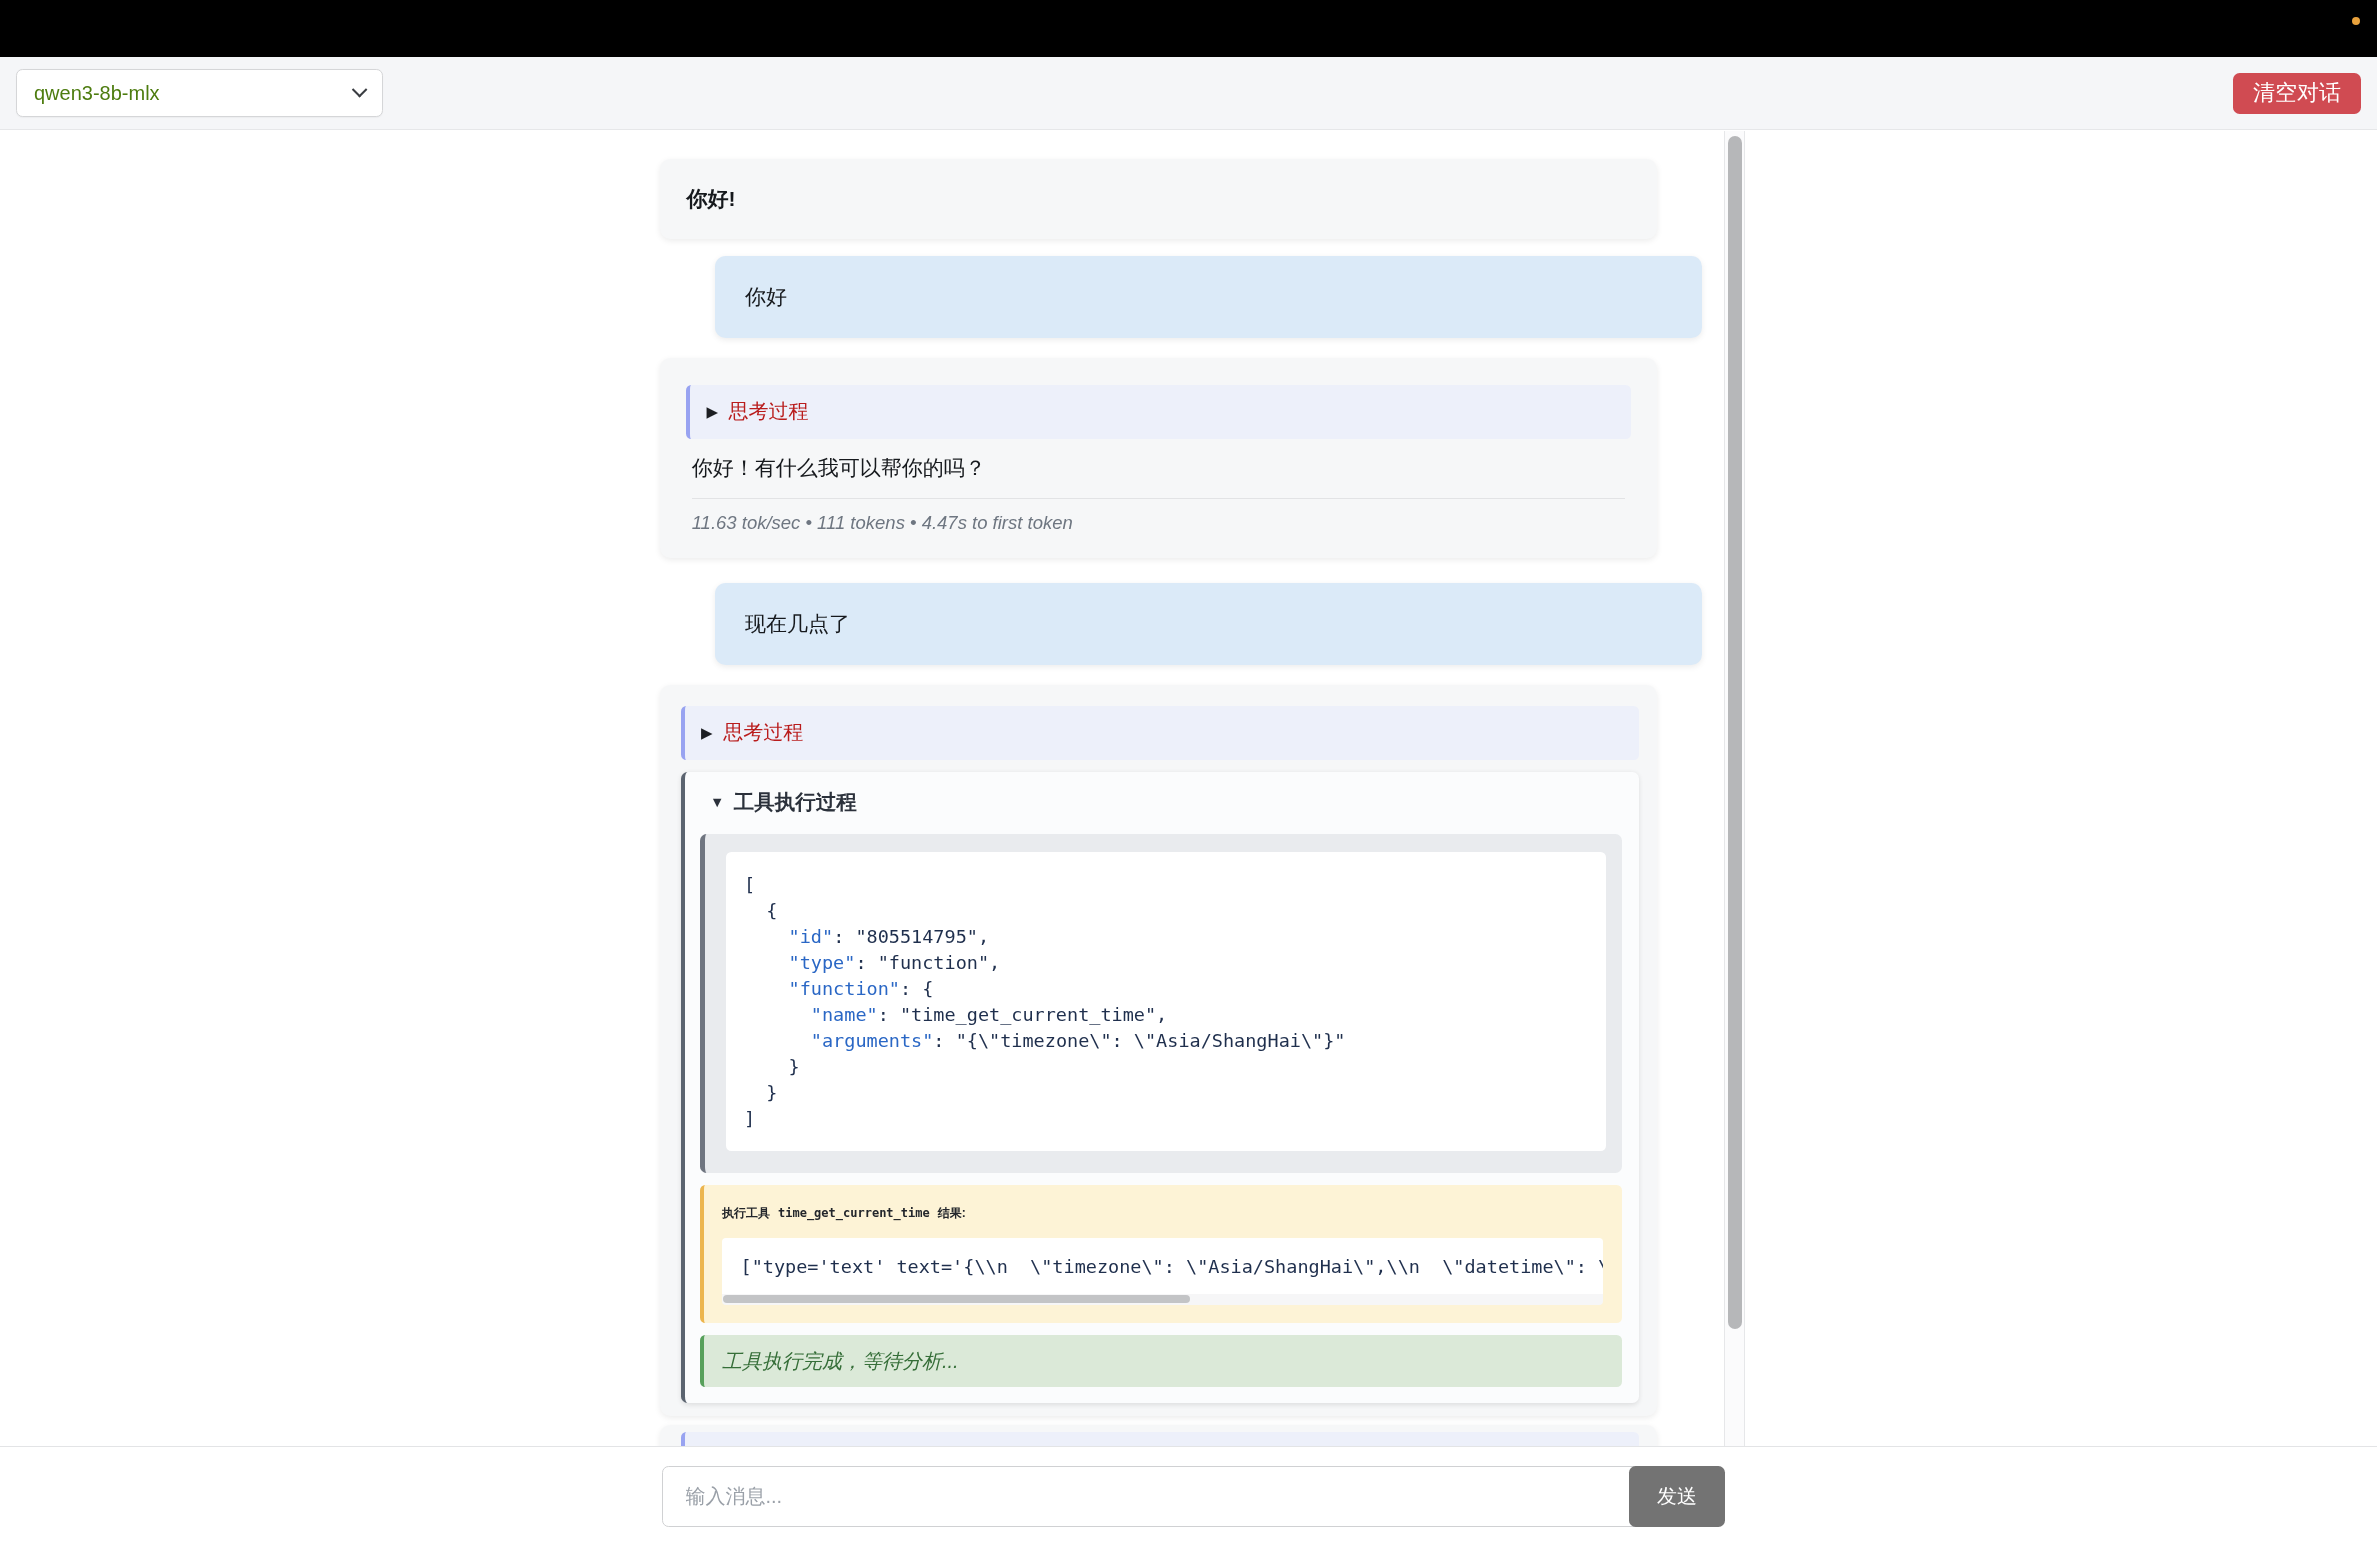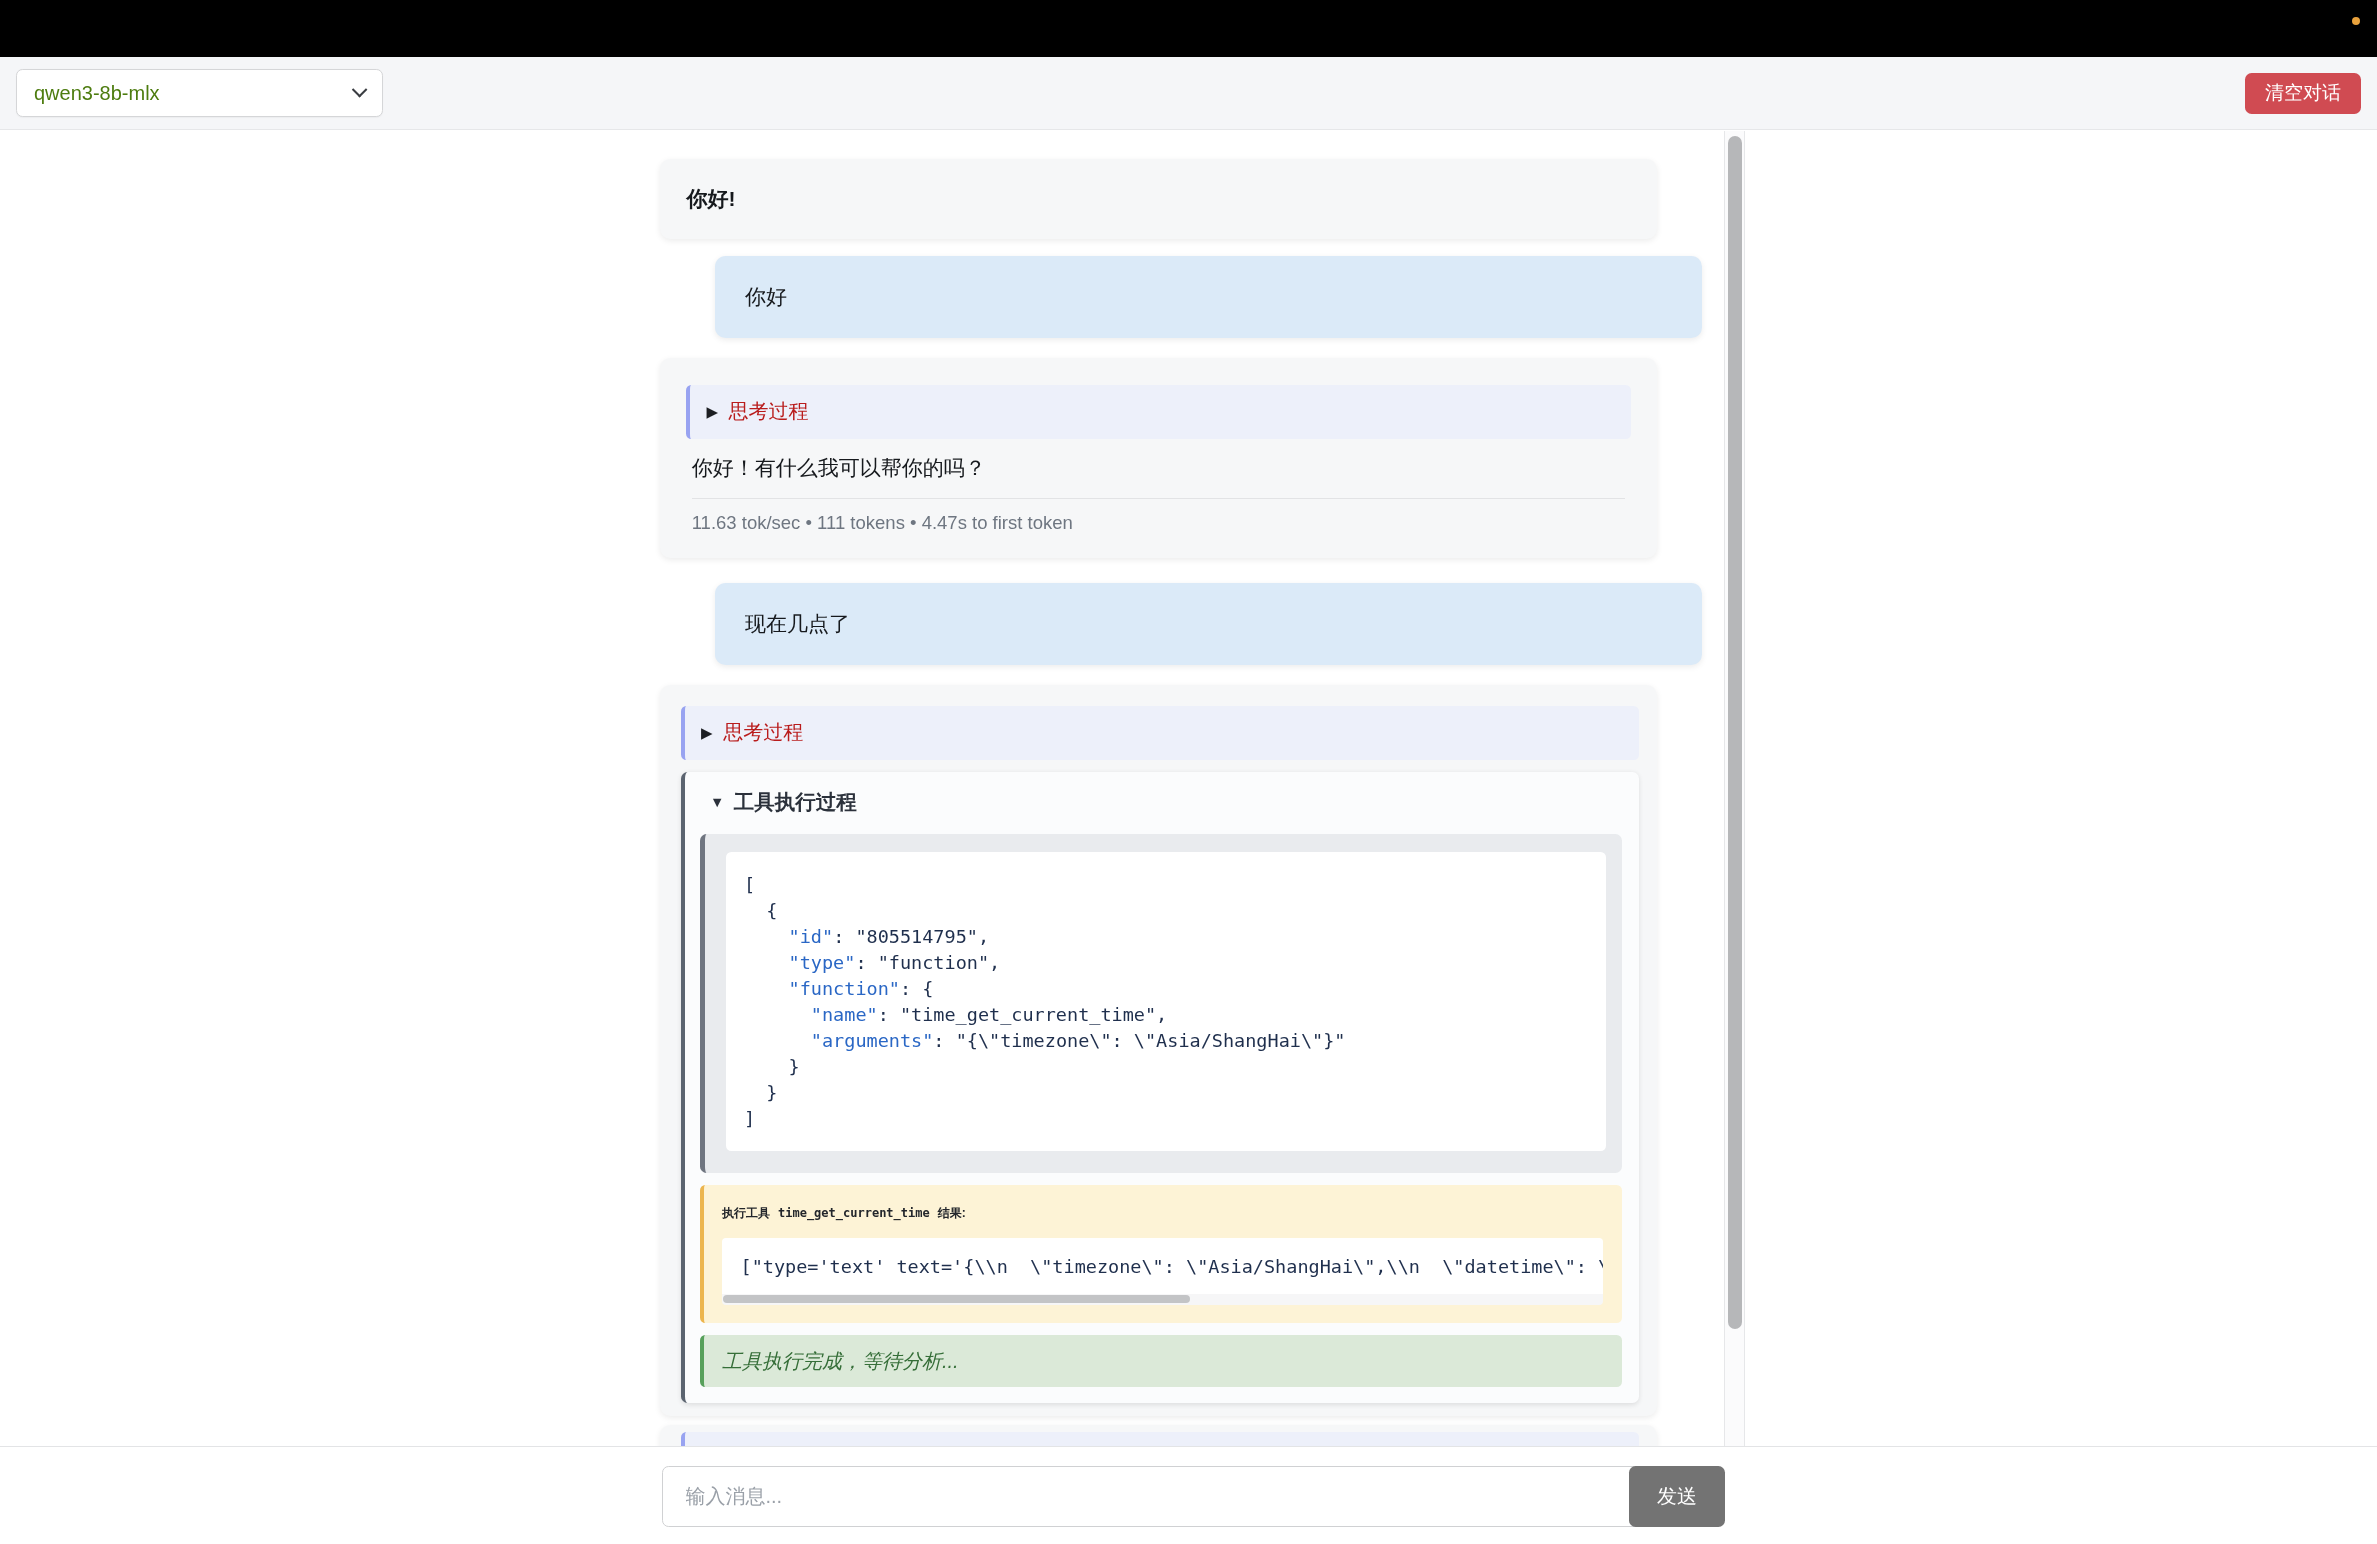--- a/index.html
+++ b/index.html
@@ -15,21 +15,21 @@
   
   .appbar { position:absolute; left:0; top:57px; width:2377px; height:73px;
     background:#f5f6f8; border-bottom:0.7px solid #e6e7e9;
     display:flex; align-items:center; justify-content:space-between; padding:0 16px; }
   .model-select { width:367px; height:48px; background:#fff; border:0.7px solid #d5d6d8;
     border-radius:6.6px; display:flex; align-items:center; justify-content:space-between;
     padding:0 17px; font-size:20px; color:#4d7c0f; box-shadow:0 0.7px 1.3px rgba(0,0,0,.04); cursor:pointer; }
   .chev { width:11.2px; height:11.2px; border-right:2px solid #3a3d42; border-bottom:2px solid #3a3d42;
     transform:rotate(45deg) translate(-2px,-2px); }
   .clear-btn { height:41px; padding:0 20px; background:#d04b52; border:none; border-radius:6.6px;
-    color:#fff; font-size:19px; display:flex; align-items:center; cursor:pointer;
+    color:#fff; font-size:22px; display:flex; align-items:center; cursor:pointer;
     font-family:inherit; }
 
   
   .chat-viewport { position:absolute; left:0; top:131px; width:2377px; height:1316px;
     background:#fff; overflow:hidden; }
   .chat-col { position:absolute; left:660px; top:0; width:1063px; }
 
   .msg { border-radius:10.6px; }
   .assistant { background:#f6f7f8; margin-right:66px;
     box-shadow:0 2px 6.6px rgba(0,0,0,.08); }
@@ -45,21 +45,21 @@
   .a4 { margin-top:9.2px; padding:6.6px 18.5px 26.4px 21px; }
 
   
   .think-bar { height:54px; background:#edf0fa; border-left:4.6px solid #98a3f1; border-radius:5.3px;
     display:flex; align-items:center; gap:10.6px; padding:0 16px; cursor:pointer; }
   .tri { font-size:15px; color:#1c1e22; }
   .think-label { font-size:20px; color:#b91c1c; }
 
   .a2 .reply { margin:16px 5.3px 0 5.3px; }
   .divider { margin:16.5px 5.3px 0 5.3px; border-top:0.7px solid #e2e3e5; }
-  .stats { margin:13.2px 5.3px 0 5.3px; font-size:18.5px; color:#6e7681; line-height:22.5px; }
+  .stats { margin:13.2px 5.3px 0 5.3px; font-size:18.5px; color:#6e7681; line-height:22.5px;font-style:italic; }
 
   
   .tool-section { margin-top:12px; background:#fbfcfd; border-left:4.6px solid #5b6470;
     border-radius:6.6px; box-shadow:0 1.3px 5.3px rgba(0,0,0,.10); padding:13.2px 17px 16px 14.5px; }
   .tool-title { display:flex; align-items:center; gap:9.2px; padding:4px 0 4px 10.6px; cursor:pointer; }
   .tool-title .tri { font-size:14.5px; color:#2b313b; }
   .tool-title-text { font-size:20.5px; font-weight:bold; color:#2b313b; line-height:26.4px; }
 
   .code-outer { margin-top:14.5px; background:#e9ebee; border-left:5.3px solid #6f7580;
     border-radius:6.6px; padding:18.5px 16px 22.5px 21px; }

